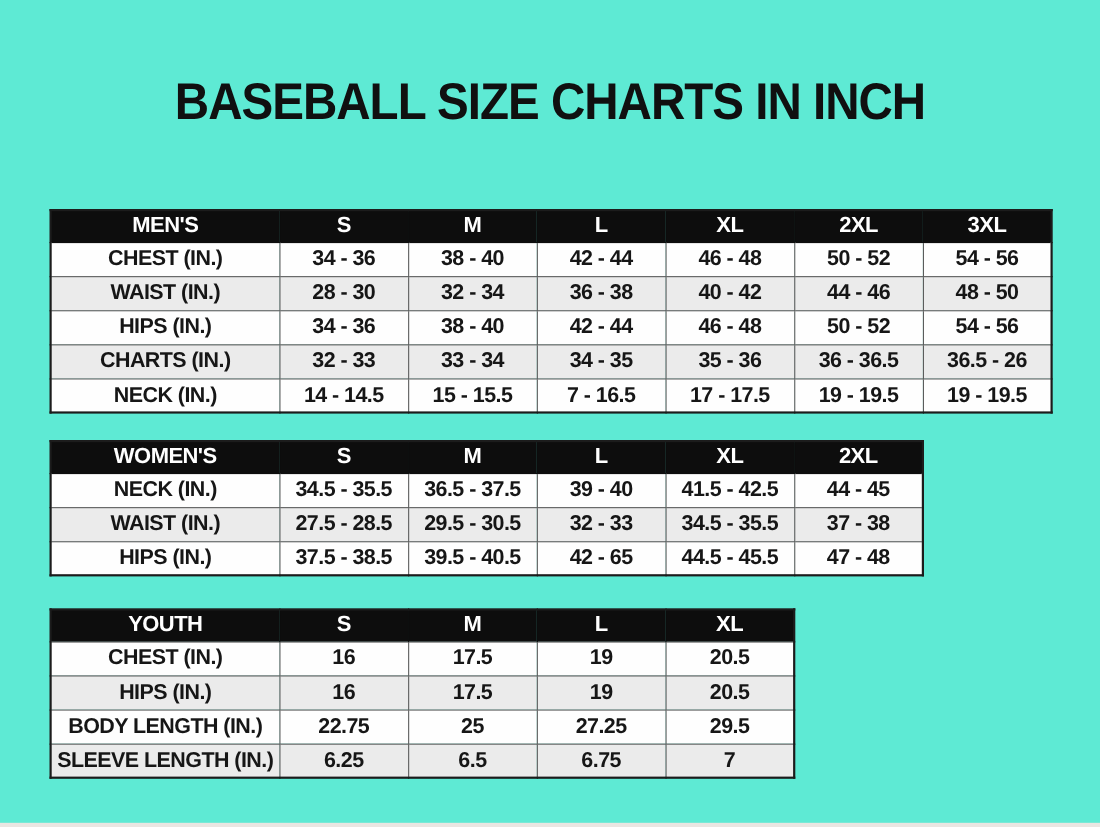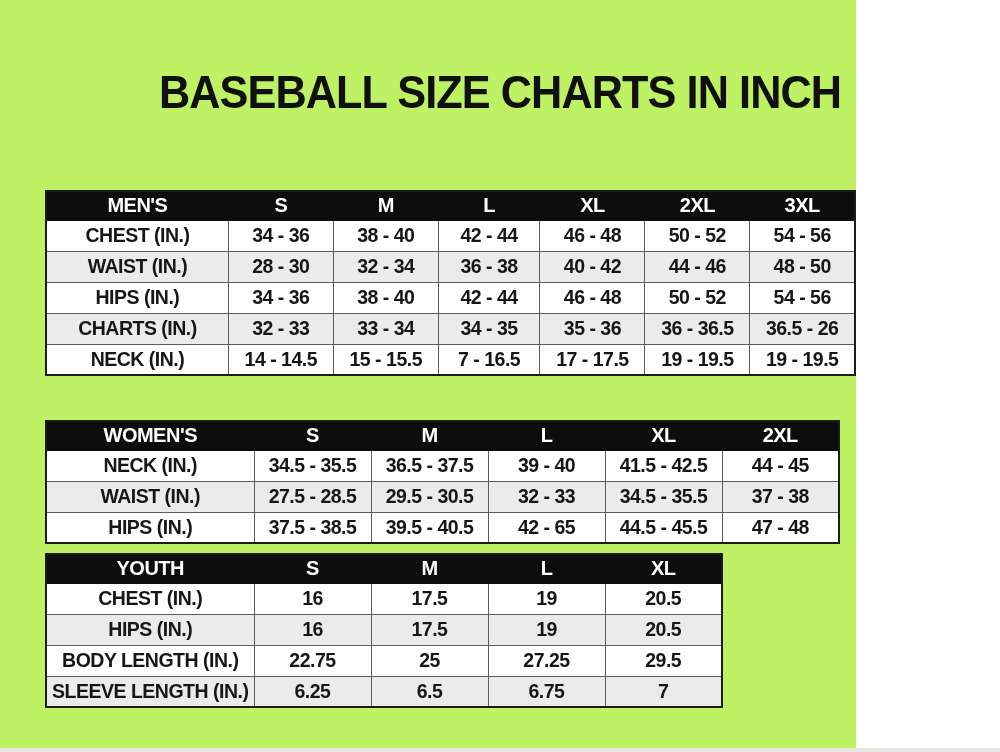--- a/index.html
+++ b/index.html
@@ -3,21 +3,21 @@
 <meta charset="utf-8">
 <style>
   * { box-sizing: border-box; }
   html, body { margin: 0; padding: 0; }
   body {
     width: 1000px; height: 752px;
     background: #ffffff;
     font-family: "Liberation Sans", "DejaVu Sans", sans-serif;
     overflow: hidden;
   }
-  .page { position: relative; width: 856px; height: 752px; background: #bef264; }
+  .page { position: relative; width: 1000px; height: 752px; background: #5eead4; }
 
   .title {
     position: absolute;
     top: 68px; left: 0; width: 1000px;
     text-align: center;
     font-size: 47px;
     font-weight: bold;
     color: #101010;
     letter-spacing: -1px;
     white-space: nowrap;
@@ -27,21 +27,21 @@
   }
 
   table.size-table {
     position: absolute;
     left: 45px;
     border-collapse: collapse;
     table-layout: fixed;
     border: 2px solid #1c1c1c;
   }
   #mens-table   { top: 190px; }
-  #womens-table { top: 420px; }
+  #womens-table { top: 400px; }
   #youth-table  { top: 553px; }
 
   col.label-col { width: 208px; }
   col.size-col  { width: 117px; }
 
   th, td {
     padding: 0 2px;
     text-align: center;
     vertical-align: middle;
     font-weight: bold;

